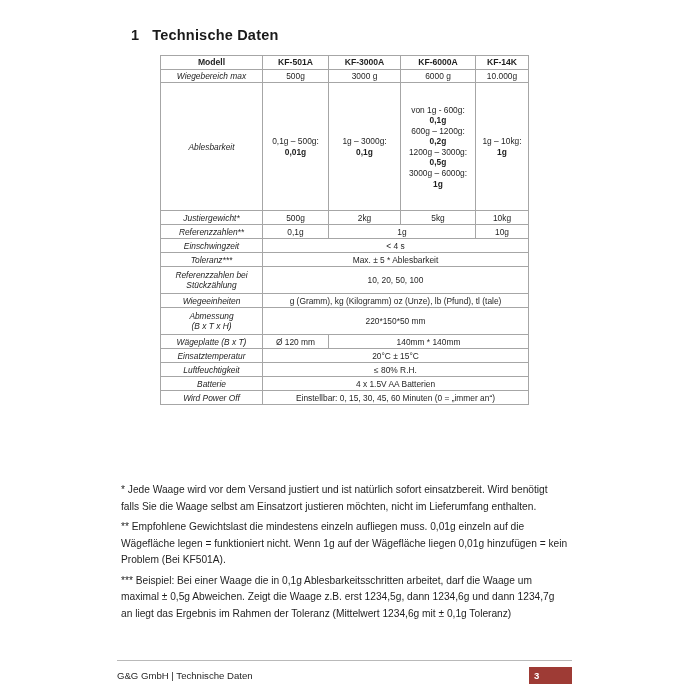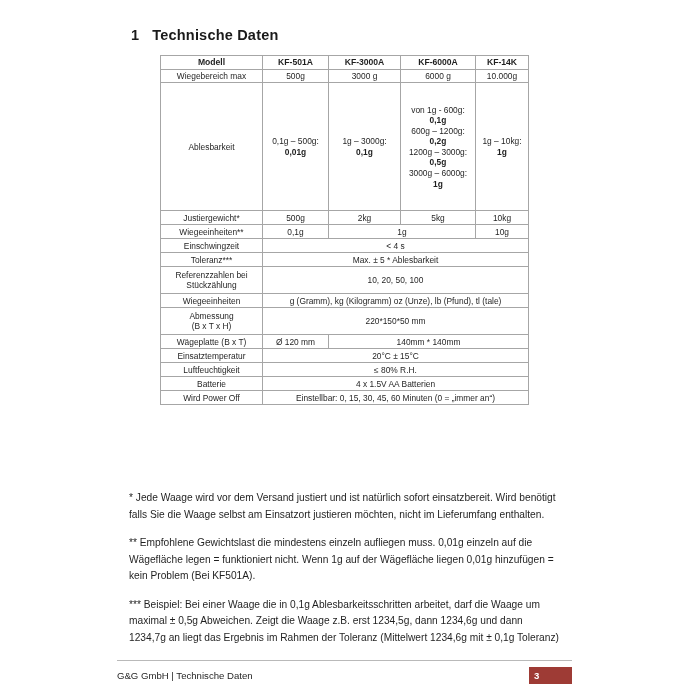--- a/index.html
+++ b/index.html
@@ -53,39 +53,39 @@
     line-height: 1.26;
     font-weight: normal;
     color: #1f1f1f;
     margin-top: 33px;
   }
   .spec-table th {
     font-weight: bold;
     font-size: 8.6px;
   }
   .hdr-label { font-weight: bold; font-size: 9px; }
-  .rowlabel { font-size: 8.4px; }
+  .rowlabel { font-size: 8.4px; font-style: italic; }
   .tall { height: 128px; }
   .r-small { height: 14px; }
   .r-two { height: 27px; }
   .emph { font-weight: bold; }
   .stack-line { display: block; }
 
   
   .notes {
     position: absolute;
     left: 117px;
     top: 478px;
     width: 455px;
     font-size: 10.2px;
     line-height: 1.62;
     color: #1f1f1f;
     text-align: left;
   }
-  .notes p { margin: 12px; }
+  .notes p { margin: 4px; }
 
   
   .footer-rule {
     position: absolute;
     left: 117px;
     top: 660px;
     width: 455px;
     height: 1px;
     background: #b9b9b9;
   }
@@ -179,21 +179,21 @@
 
       <tr class="r-small">
         <td class="rowlabel">Justiergewicht*</td>
         <td>500g</td>
         <td>2kg</td>
         <td>5kg</td>
         <td>10kg</td>
       </tr>
 
       <tr class="r-small">
-        <td class="rowlabel">Wiegeeinheiten**</td>
+        <td class="rowlabel">Referenzzahlen**</td>
         <td>0,1g</td>
         <td colspan="2">1g</td>
         <td>10g</td>
       </tr>
 
       <tr class="r-small">
         <td class="rowlabel">Einschwingzeit</td>
         <td colspan="4">&lt; 4 s</td>
       </tr>
 

